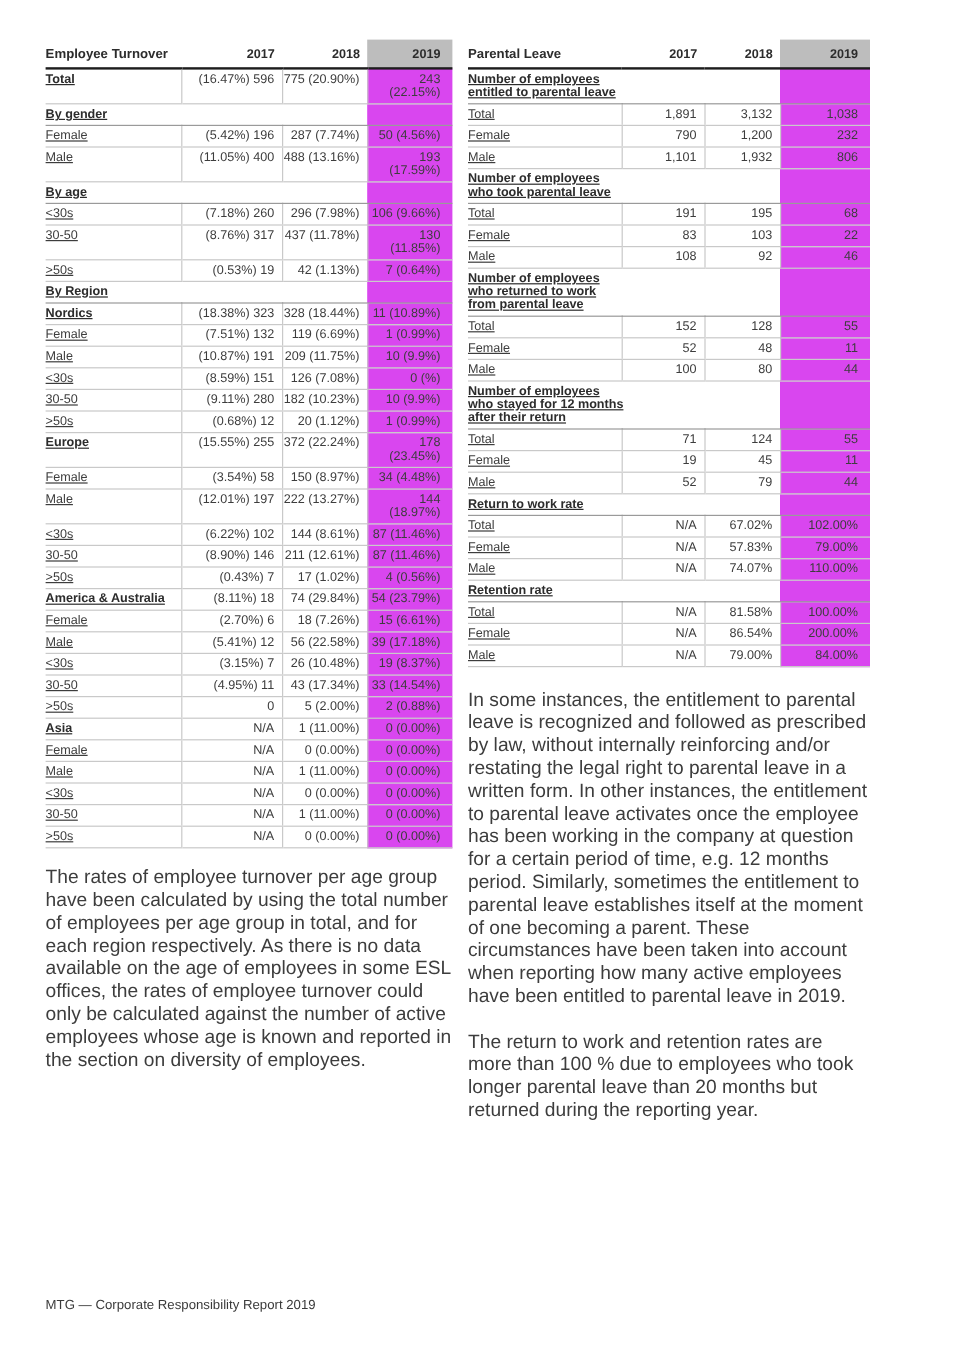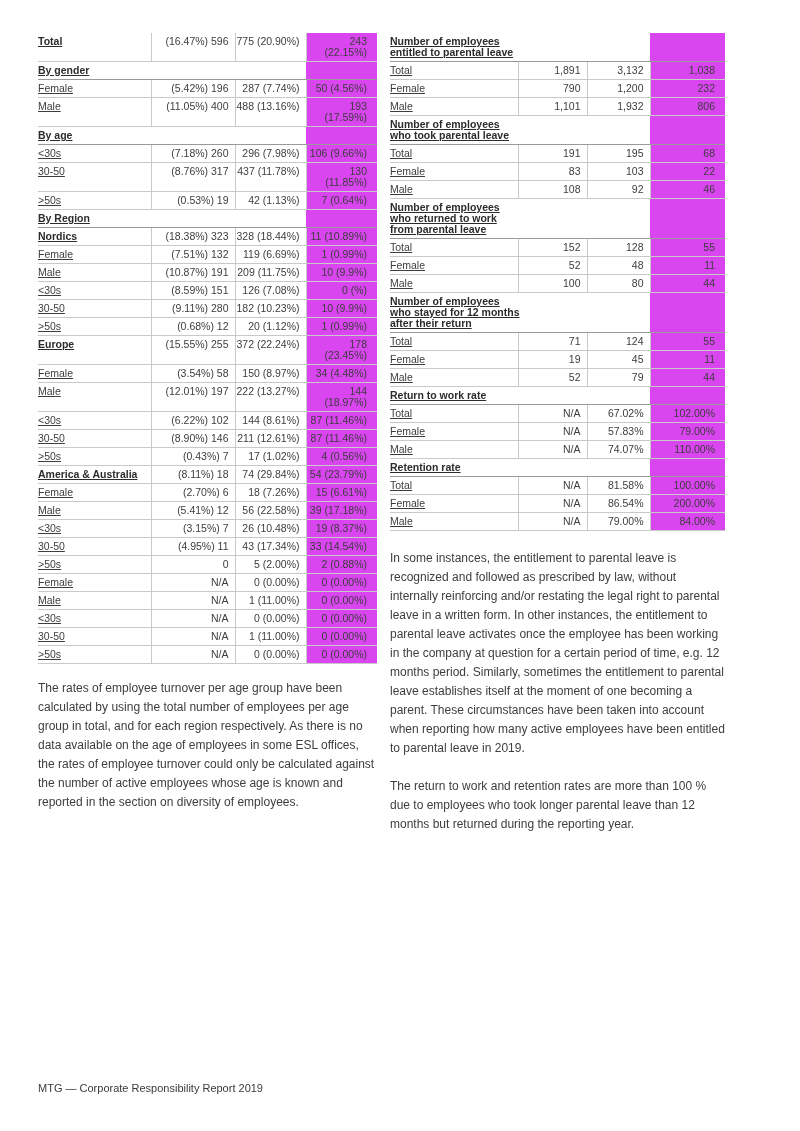--- a/index.html
+++ b/index.html
@@ -41,21 +41,21 @@
   .t td.lbl { text-align: left; text-decoration: underline; }
   .t td.num { text-align: right; border-left: 1px solid #c9c9c9; }
   .t td.c2019, .t th.c2019 { padding-right: 10px; }
   .t td.c2019 { background: #d946ef; }
   .t th.c2019 { background: #bdbdbd; }
   .t tr.section-row td { font-weight: bold; color: #2c2c2c; border-bottom-color: #9a9a9a; }
   .t tr.section-row td.seclbl { white-space: pre-line; }
   .t tr.section-row td.c2019 { border-left: none; }
   .t td.bold { font-weight: bold; color: #2c2c2c; }
 
-  .notes { font-size: 12px; line-height: 19px; color: #3d3d3d; }
+  .notes { font-size: 16px; line-height: 19px; color: #3d3d3d; }
   .notes-left  { margin-top: 15px; }
   .notes-right { margin-top: 18px; }
   .notes p { margin: 0 0 19px 0; }
   .notes p:last-child { margin-bottom: 0; }
 
   .footer {
     position: absolute;
     left: 38px;
     top: 1082px;
     font-size: 11px;
@@ -69,20 +69,26 @@
 
   <div class="col-left">
     <table class="t" id="table-employee-turnover">
       <colgroup>
         <col style="width:113px">
           <col style="width:84px">
           <col style="width:71px">
           <col style="width:71px">
       </colgroup>
       <tbody>
+          <tr>
+            <th class="lbl">Employee Turnover</th>
+            <th class="num">2017</th>
+            <th class="num">2018</th>
+            <th class="num c2019">2019</th>
+          </tr>
           <tr class="data-row">
             <td class="lbl bold">Total</td>
             <td class="num">(16.47%) 596</td>
             <td class="num">775 (20.90%)</td>
             <td class="num c2019">243 (22.15%)</td>
           </tr>
           <tr class="section-row">
             <td class="lbl seclbl" colspan="3">By gender</td>
             <td class="c2019"></td>
           </tr>
@@ -224,20 +230,26 @@
             <td class="lbl">30-50</td>
             <td class="num">(4.95%) 11</td>
             <td class="num">43 (17.34%)</td>
             <td class="num c2019">33 (14.54%)</td>
           </tr>
           <tr class="data-row">
             <td class="lbl">&gt;50s</td>
             <td class="num">0</td>
             <td class="num">5 (2.00%)</td>
             <td class="num c2019">2 (0.88%)</td>
+          </tr>
+          <tr class="data-row">
+            <td class="lbl bold">Asia</td>
+            <td class="num">N/A</td>
+            <td class="num">1 (11.00%)</td>
+            <td class="num c2019">0 (0.00%)</td>
           </tr>
           <tr class="data-row">
             <td class="lbl">Female</td>
             <td class="num">N/A</td>
             <td class="num">0 (0.00%)</td>
             <td class="num c2019">0 (0.00%)</td>
           </tr>
           <tr class="data-row">
             <td class="lbl">Male</td>
             <td class="num">N/A</td>
@@ -271,20 +283,26 @@
 
   <div class="col-right">
     <table class="t" id="table-parental-leave">
       <colgroup>
         <col style="width:128px">
           <col style="width:69px">
           <col style="width:63px">
           <col style="width:75px">
       </colgroup>
       <tbody>
+          <tr>
+            <th class="lbl">Parental Leave</th>
+            <th class="num">2017</th>
+            <th class="num">2018</th>
+            <th class="num c2019">2019</th>
+          </tr>
           <tr class="section-row">
             <td class="lbl seclbl" colspan="3">Number of employees
 entitled to parental leave</td>
             <td class="c2019"></td>
           </tr>
           <tr class="data-row">
             <td class="lbl">Total</td>
             <td class="num">1,891</td>
             <td class="num">3,132</td>
             <td class="num c2019">1,038</td>
@@ -413,19 +431,19 @@
           <tr class="data-row">
             <td class="lbl">Male</td>
             <td class="num">N/A</td>
             <td class="num">79.00%</td>
             <td class="num c2019">84.00%</td>
           </tr>
         </tbody>
     </table>
     <div class="notes notes-right">
       <p>In some instances, the entitlement to parental leave is recognized and followed as prescribed by law, without internally reinforcing and/or restating the legal right to parental leave in a written form. In other instances, the entitlement to parental leave activates once the employee has been working in the company at question for a certain period of time, e.g. 12 months period. Similarly, sometimes the entitlement to parental leave establishes itself at the moment of one becoming a parent. These circumstances have been taken into account when reporting how many active employees have been entitled to parental leave in 2019.</p>
-      <p>The return to work and retention rates are more than 100 % due to employees who took longer parental leave than 12 months but returned during the reporting year.</p>
+      <p>The return to work and retention rates are more than 100 % due to employees who took longer parental leave than 20 months but returned during the reporting year.</p>
     </div>
   </div>
 
   <div class="footer">MTG — Corporate Responsibility Report 2019</div>
 
 </div>
 
 </body></html>

